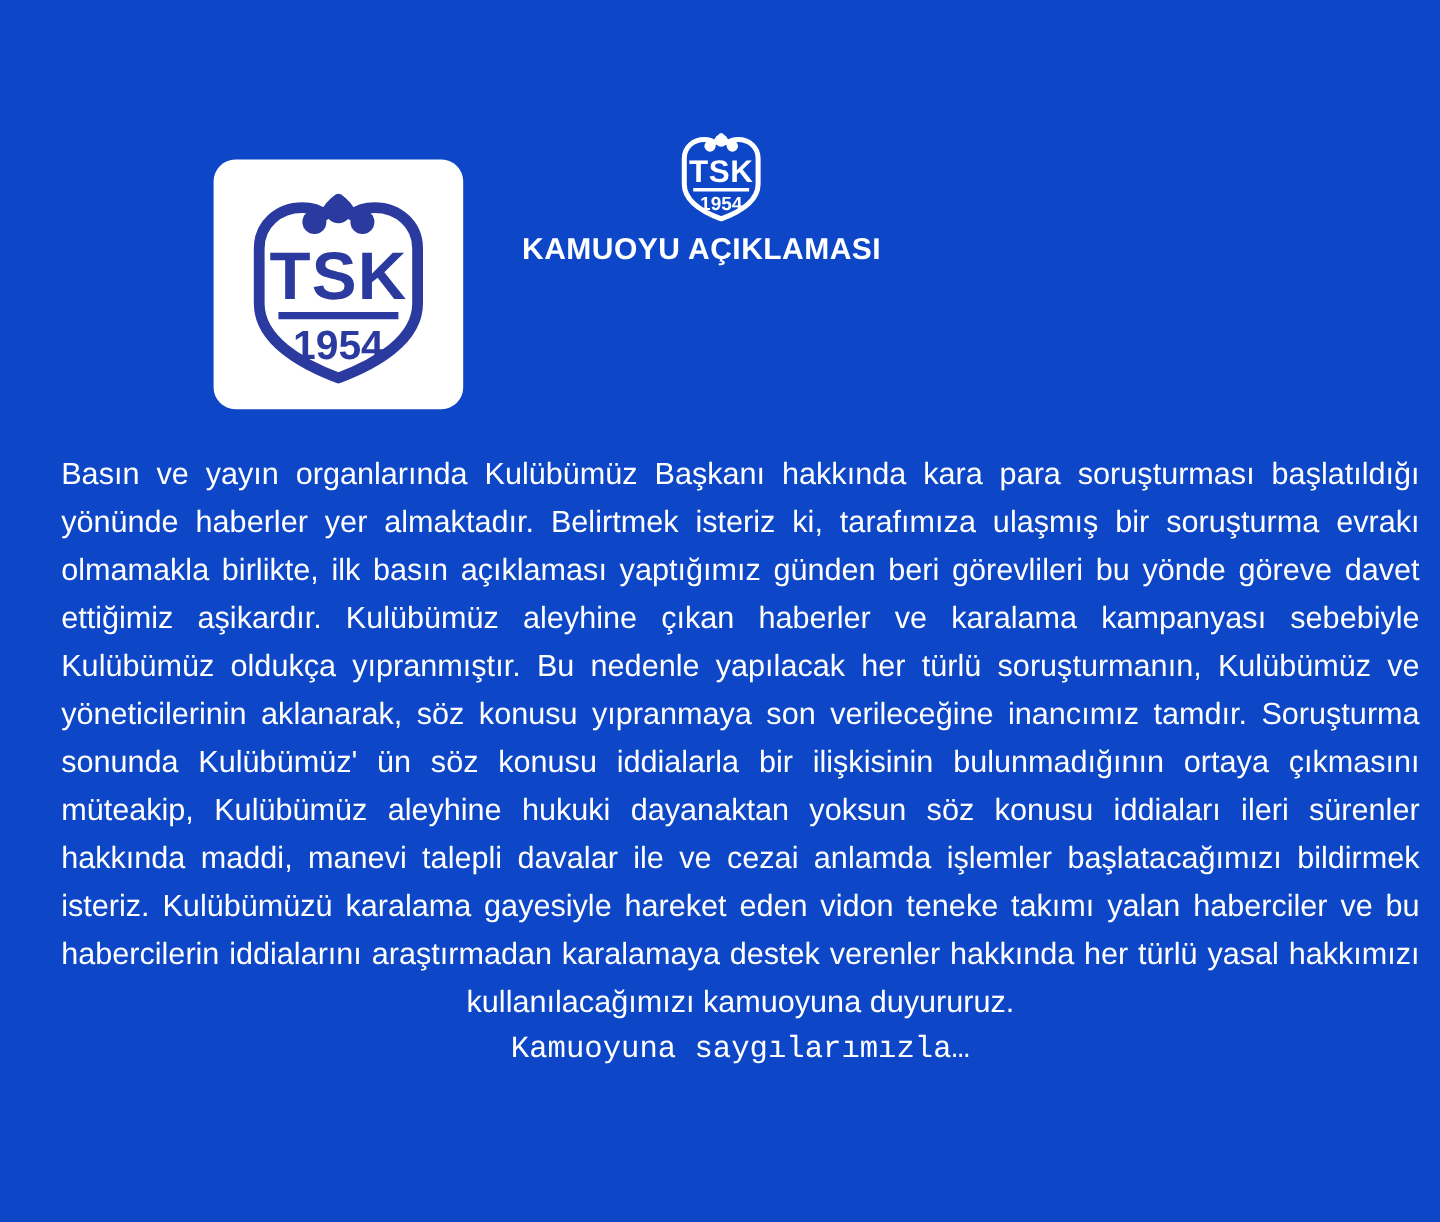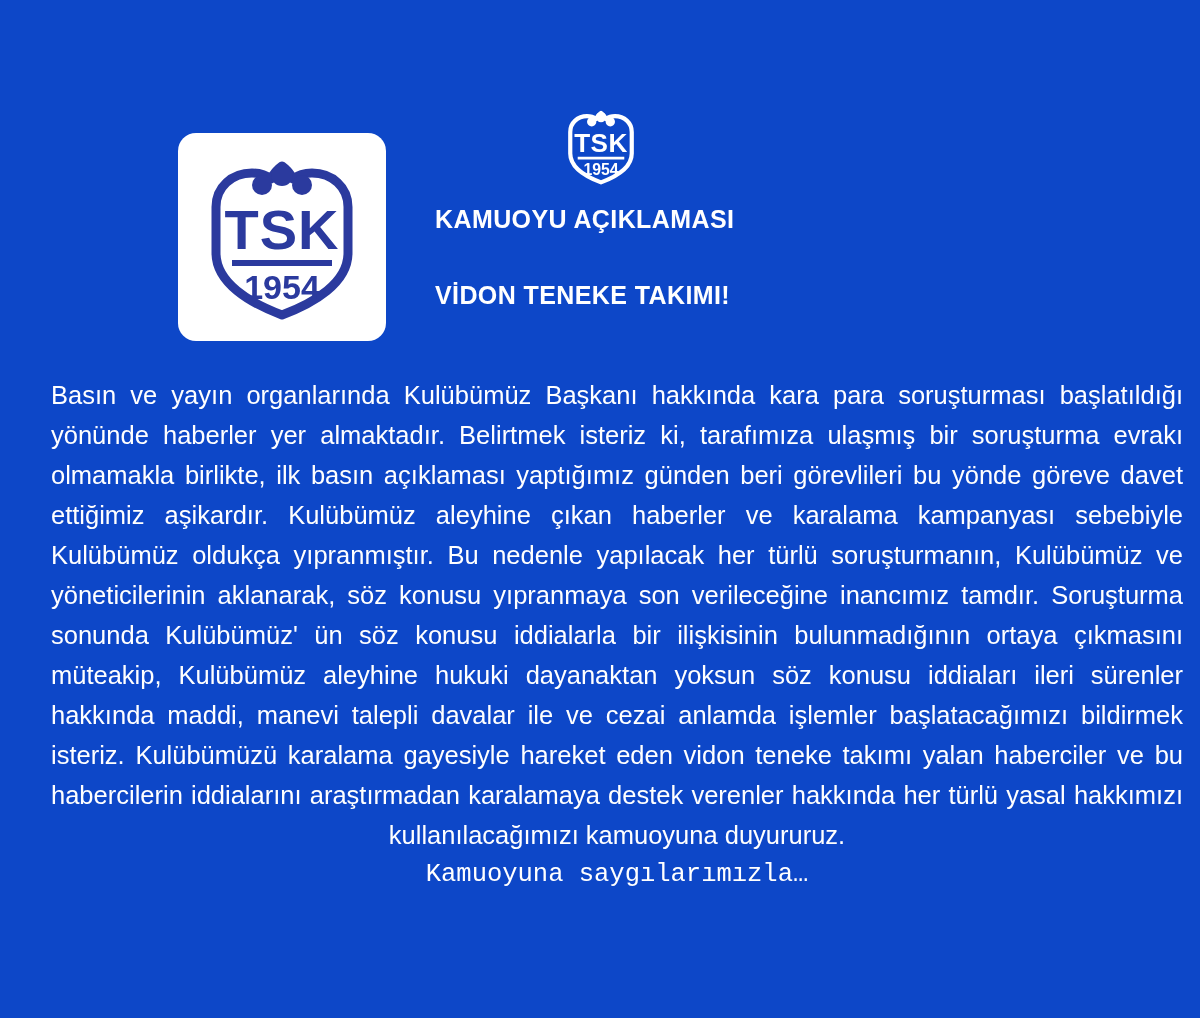--- a/index.html
+++ b/index.html
@@ -54,21 +54,21 @@
 
   .header-line {
     position: absolute;
     left: 435px;
     color: #ffffff;
     font-size: 25px;
     font-weight: bold;
     letter-spacing: 0.4px;
     white-space: nowrap;
   }
-  .header-line.l1 { top: 205px; }
+  .header-line.l1 { top: 194px; }
   .header-line.l2 { top: 281px; }
 
   
   .statement {
     position: absolute;
     left: 17px;
     top: 358px;
     width: 1200px;
     padding: 0 34px;
     box-sizing: border-box;
@@ -124,21 +124,20 @@
         <circle cx="68" cy="36" r="10" fill="#ffffff"></circle>
         <circle cx="108" cy="36" r="10" fill="#ffffff"></circle>
         <text x="88" y="100" text-anchor="middle" font-family="Liberation Sans, sans-serif" font-size="56" font-weight="bold" fill="#ffffff" letter-spacing="1">TSK</text>
         <line x1="38" y1="114" x2="138" y2="114" stroke="#ffffff" stroke-width="6"></line>
         <text x="88" y="150" text-anchor="middle" font-family="Liberation Sans, sans-serif" font-size="34" font-weight="bold" fill="#ffffff">1954</text>
       </svg>
     </div>
 
     <div class="header-line l1">KAMUOYU AÇIKLAMASI</div>
 
-    <div class="header-line l2">VİDON TENEKE TAKIMI!</div>
   </div>
 
   <div class="statement">
     <p>Basın ve yayın organlarında Kulübümüz Başkanı hakkında kara para soruşturması başlatıldığı yönünde haberler yer almaktadır. Belirtmek isteriz ki, tarafımıza ulaşmış bir soruşturma evrakı olmamakla birlikte, ilk basın açıklaması yaptığımız günden beri görevlileri bu yönde göreve davet ettiğimiz aşikardır. Kulübümüz aleyhine çıkan haberler ve karalama kampanyası sebebiyle Kulübümüz oldukça yıpranmıştır. Bu nedenle yapılacak her türlü soruşturmanın, Kulübümüz ve yöneticilerinin aklanarak, söz konusu yıpranmaya son verileceğine inancımız tamdır. Soruşturma sonunda Kulübümüz' ün söz konusu iddialarla bir ilişkisinin bulunmadığının ortaya çıkmasını müteakip, Kulübümüz aleyhine hukuki dayanaktan yoksun söz konusu iddiaları ileri sürenler hakkında maddi, manevi talepli davalar ile ve cezai anlamda işlemler başlatacağımızı bildirmek isteriz. Kulübümüzü karalama gayesiyle hareket eden vidon teneke takımı yalan haberciler ve bu habercilerin iddialarını araştırmadan karalamaya destek verenler hakkında her türlü yasal hakkımızı kullanılacağımızı kamuoyuna duyururuz.</p>
     <p class="closing">Kamuoyuna saygılarımızla…</p>
   </div>
 
 </div>
 
 </body></html>

